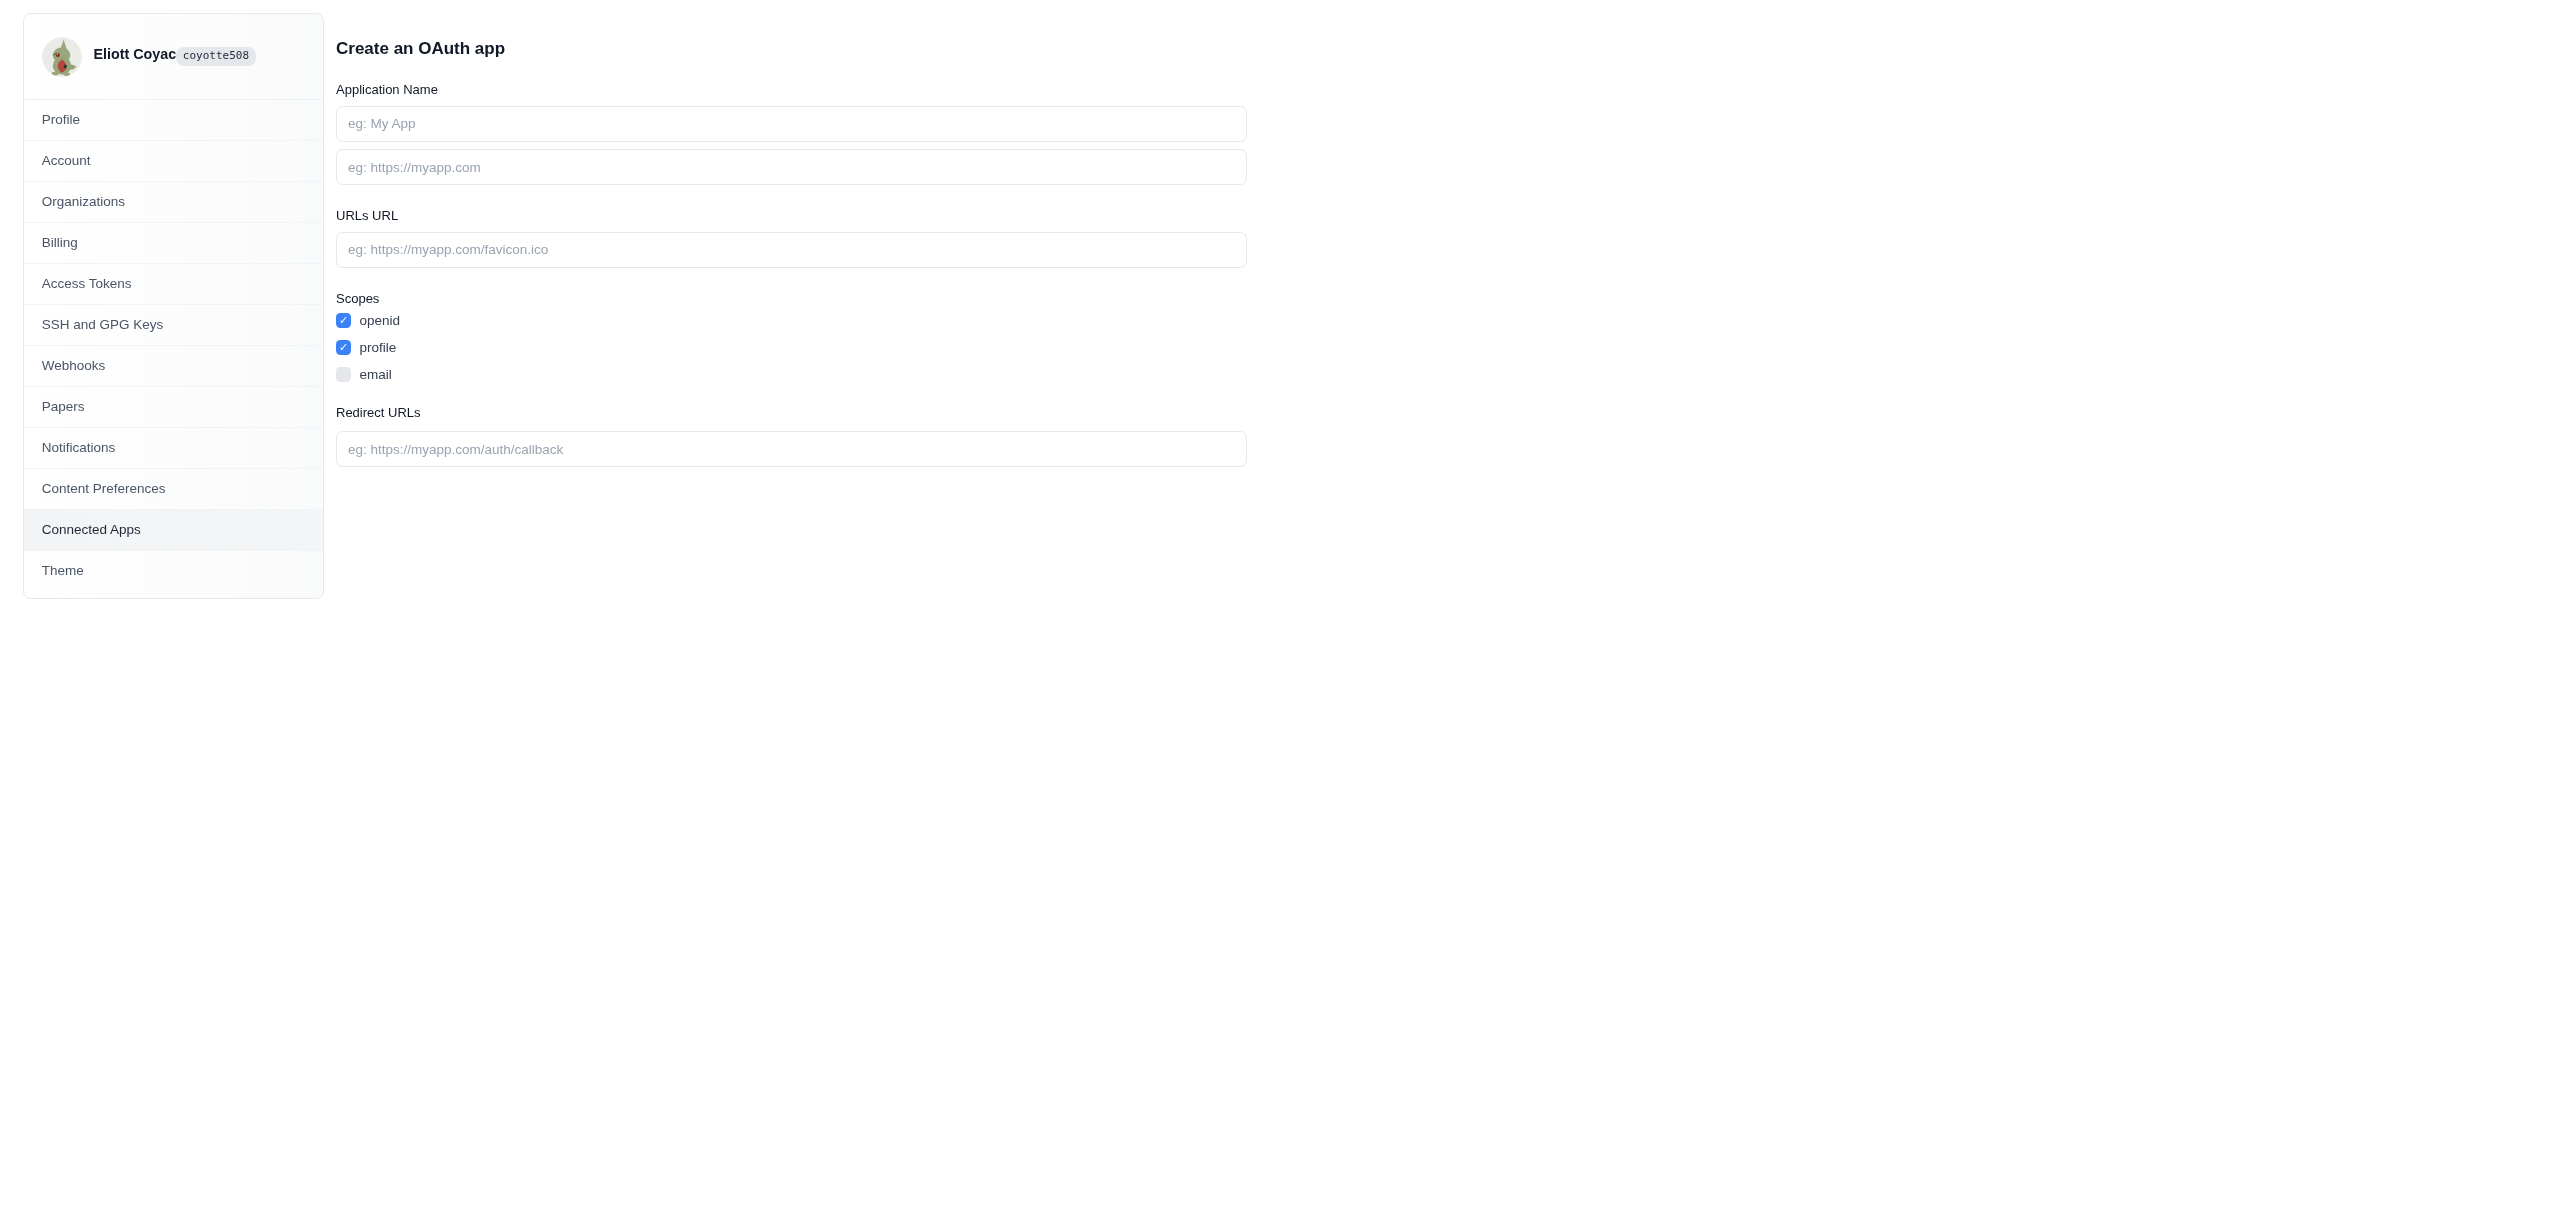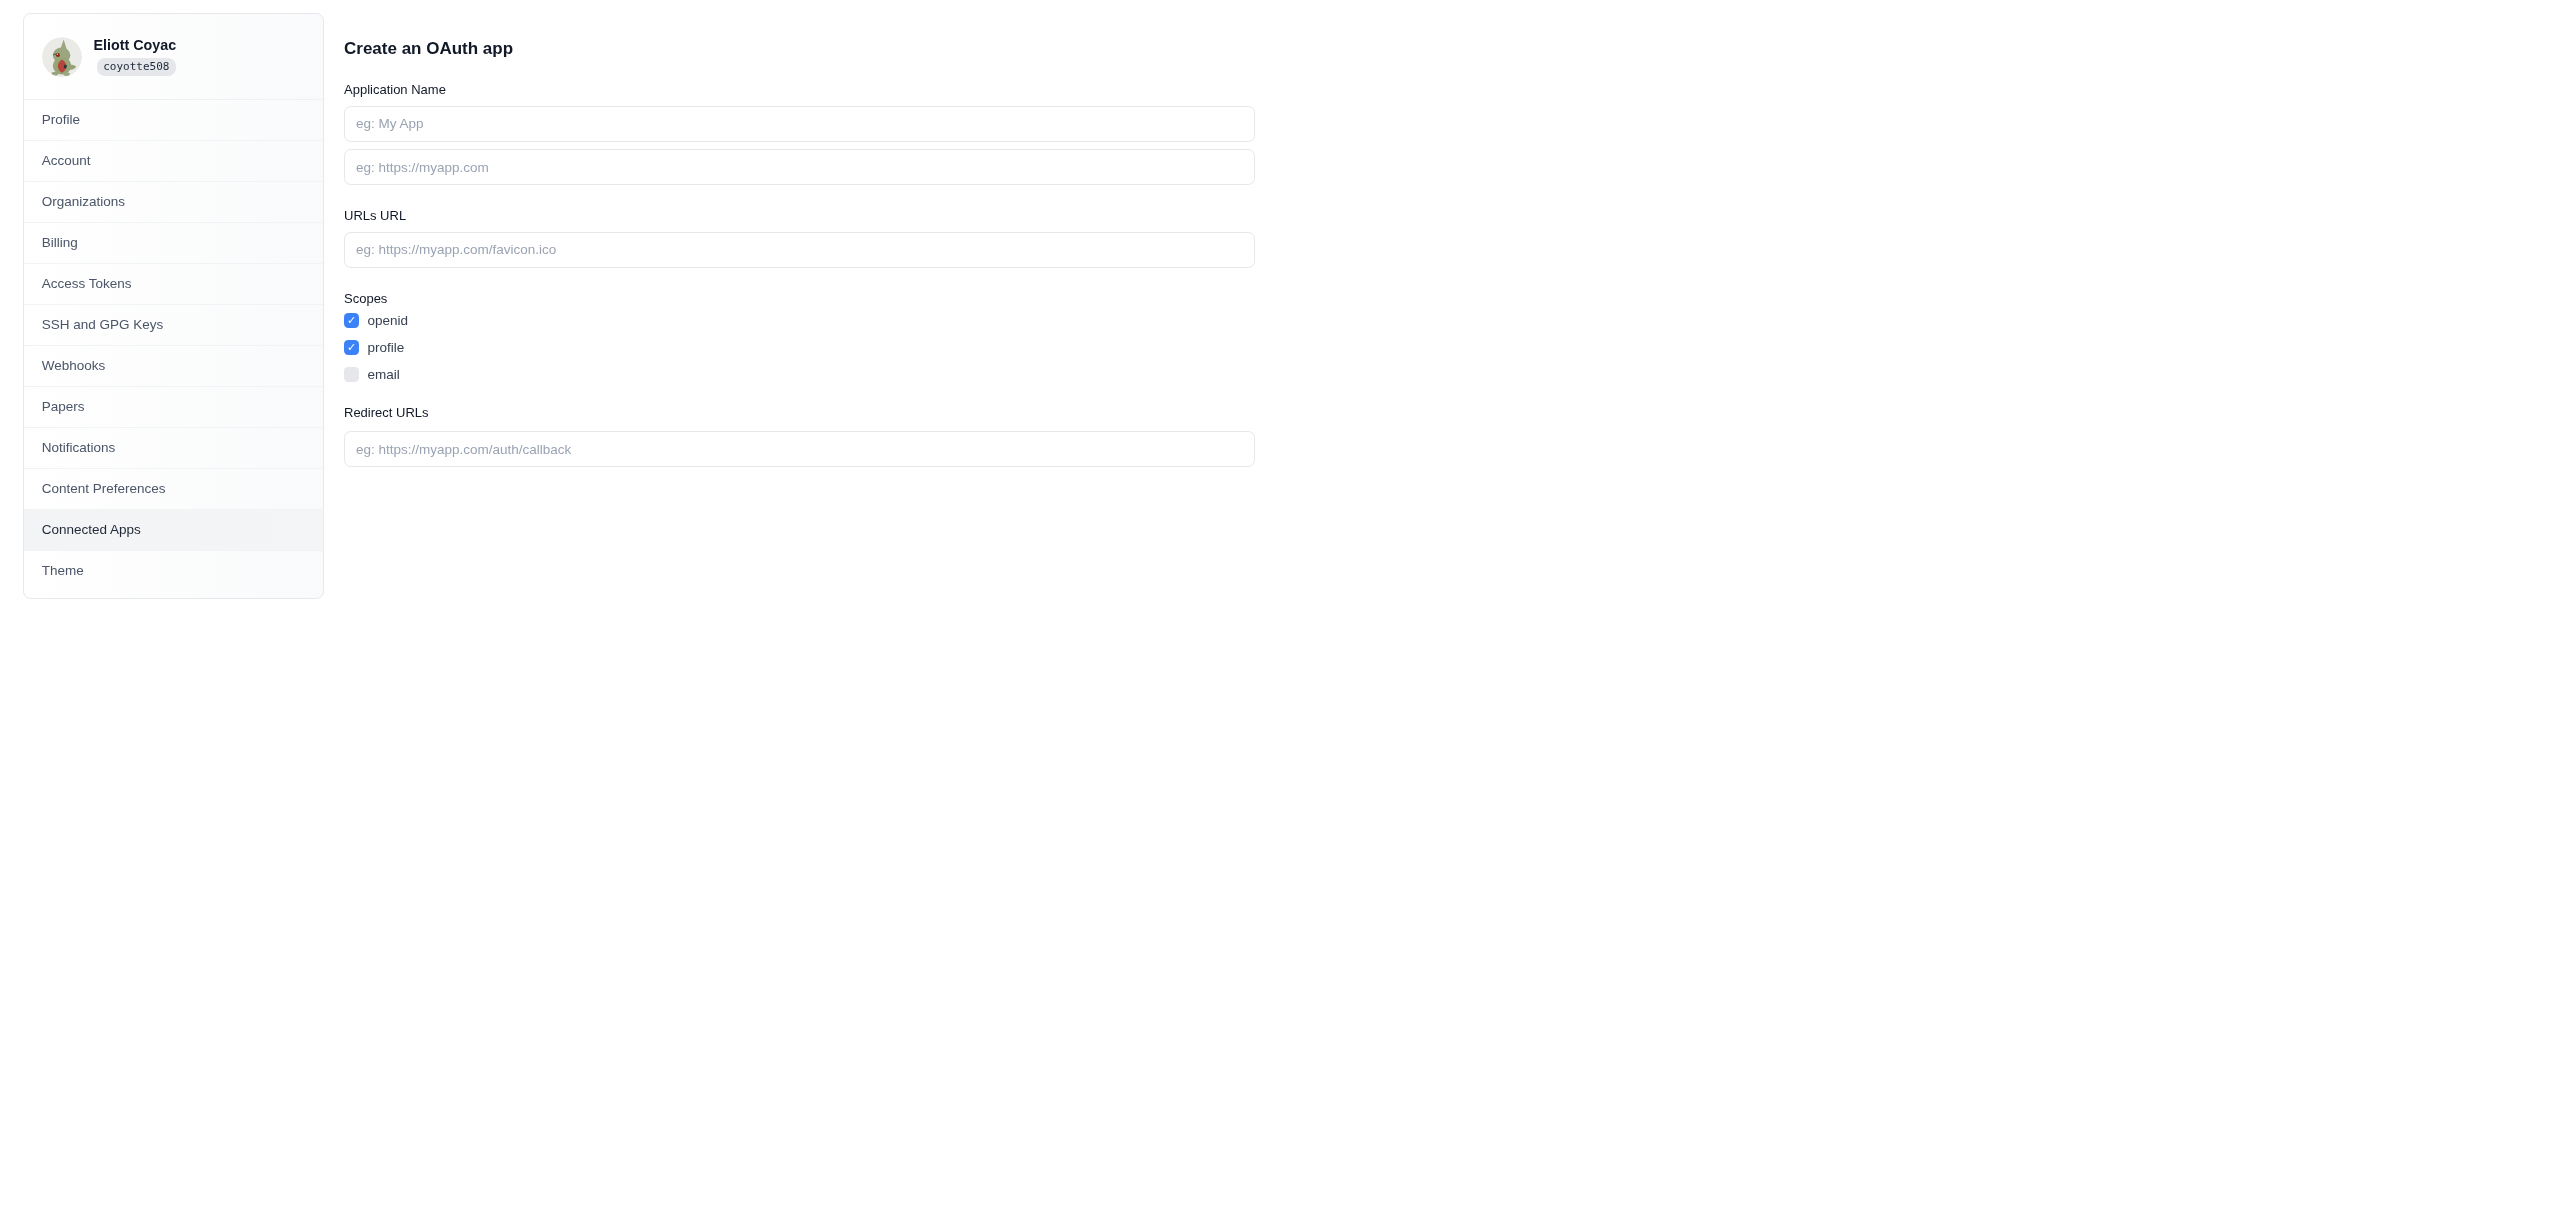--- a/index.html
+++ b/index.html
@@ -19,40 +19,40 @@
     overflow:hidden;
   }
   .user-header {
     display:flex; align-items:center; gap:11.8px;
     padding:23px 17.7px 22px; border-bottom:0.8px solid #eef0f2;
   }
   .avatar {
     width:40px; height:40px; border-radius:50%; flex:0 0 40px;
     overflow:hidden; display:block;
   }
-  .user-meta { display:flex; flex-direction:column; align-items:flex-end; }
+  .user-meta { display:flex; flex-direction:row; align-items:center; }
   .user-name { font-size:14.3px; font-weight:700; color:#111827; margin-bottom:5px; }
   .user-badge {
     display:inline-block; font-family:"DejaVu Sans Mono","Liberation Mono",monospace;
     font-size:11px; line-height:14.3px; background:#e5e7eb; color:#1f2937;
     border-radius:8px; padding:1.7px 6.7px 2.5px;
   }
   .nav-item {
     height:41px; line-height:40px; padding-left:17.7px;
     font-size:13.5px; color:#4a5568; border-bottom:0.8px solid #f1f3f5;
     cursor:pointer; white-space:nowrap;
   }
   .nav-item:last-child { border-bottom:none; }
   .nav-item.active {
     font-weight:400; color:#1f2937;
     background:linear-gradient(90deg,#f3f4f6 0%,#f4f5f7 100%);
   }
 
   
-  .main { position:absolute; left:344px; top:0; width:911px; }
+  .main { position:absolute; left:336px; top:0; width:911px; }
   .title { margin-top:38px; font-size:17px; line-height:21px; font-weight:700; color:#111827; }
   .flabel { margin-top:23px; font-size:13px; line-height:16px; color:#111827; }
   .text-input {
     display:block; width:100%; height:36px; margin-top:7.6px;
     border:1.3px solid #e5e7eb; border-radius:6.7px; background:#fff;
     padding:0 11px; font-size:13.5px; color:#ec4899;
     font-family:"Liberation Sans","DejaVu Sans",sans-serif; outline:none;
   }
   .text-input::placeholder { color:#9aa3b2; }
   .scope-row {

